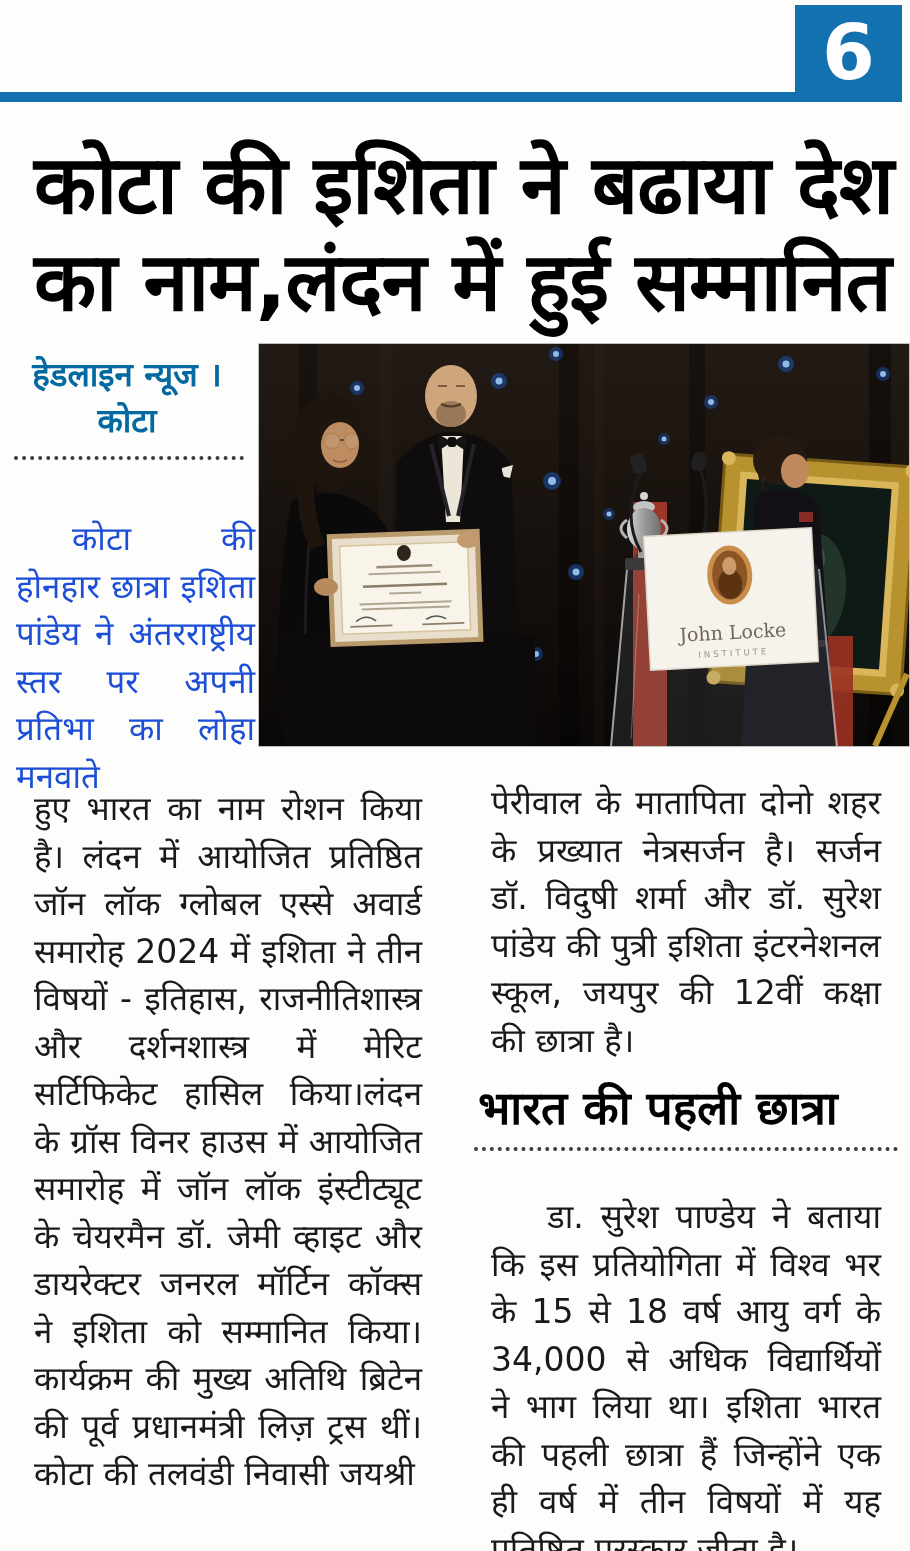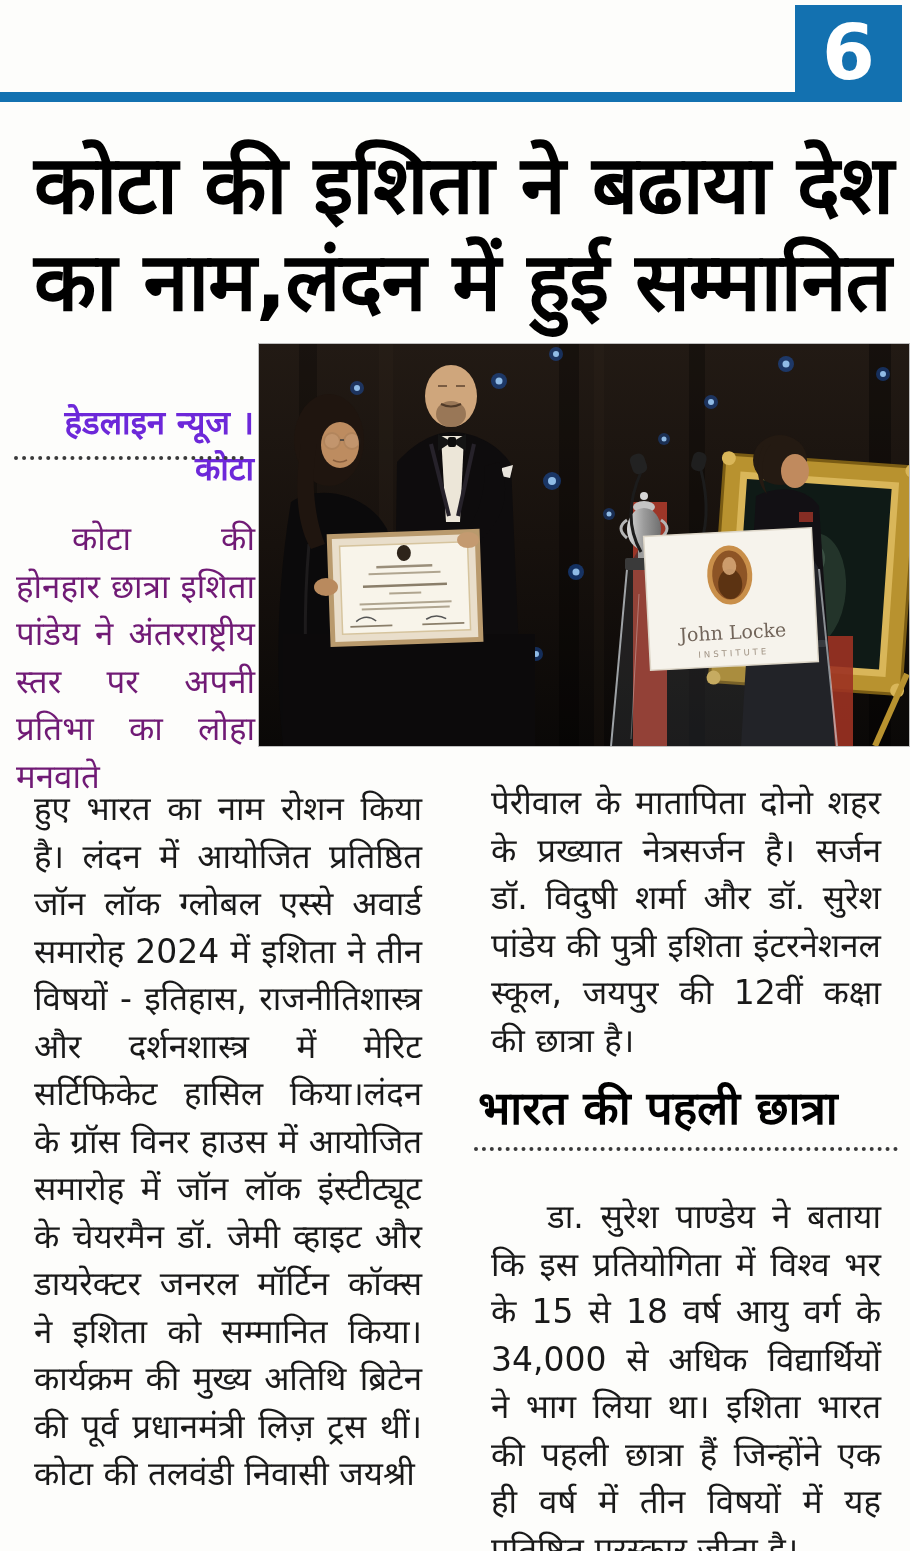--- a/index.html
+++ b/index.html
@@ -12,27 +12,27 @@
   .blue-bar{position:absolute;left:0;top:92px;width:902px;height:10px;background:#1371b0;}
   .pagenum-box{
     position:absolute;left:795px;top:5px;width:107px;height:95px;background:#1371b0;
     display:flex;align-items:center;justify-content:center;
   }
   .pagenum-box span{color:#ffffff;font-size:76px;font-weight:800;line-height:1;}
   
   .headline{position:absolute;left:34px;top:116px;width:864px;color:#000;}
   .headline span{display:block;font-size:81px;line-height:97px;font-weight:800;letter-spacing:-1px;white-space:nowrap;}
   
-  .byline{position:absolute;left:0;top:352px;width:254px;text-align:right;font-weight:700;font-size:33px;line-height:46px;color:#6d28d9;margin-top:48px;}
+  .byline{position:absolute;left:0;top:352px;width:254px;text-align:center;font-weight:700;font-size:33px;line-height:46px;color:#0369a1;}
   .byline span{display:block;}
   .byline-rule{position:absolute;left:14px;top:456px;width:230px;height:0;border-top:4px dotted #3a3a3a;}
   
   .intro{
     position:absolute;left:16px;top:482px;width:239px;
-    font-size:33px;line-height:47.5px;text-align:justify;text-indent:56px;color:#701a75;
+    font-size:33px;line-height:47.5px;text-align:justify;text-indent:56px;color:#1d4ed8;
   }
   
   .photo{
     position:absolute;left:258px;top:343px;width:650px;height:402px;
     border:1px solid #bfbfbf;background:#120e0c;
   }
   .photo svg{display:block;width:100%;height:100%;}
   
   .col{font-size:33px;line-height:47.5px;color:#191919;}
   .col p{margin:17px;text-align:justify;}

